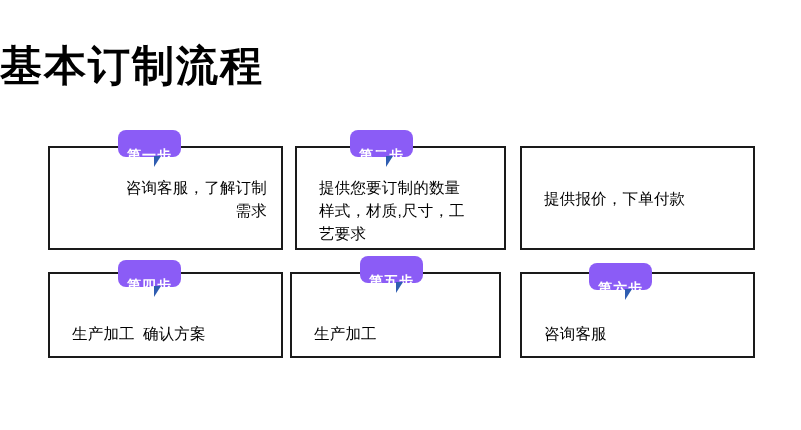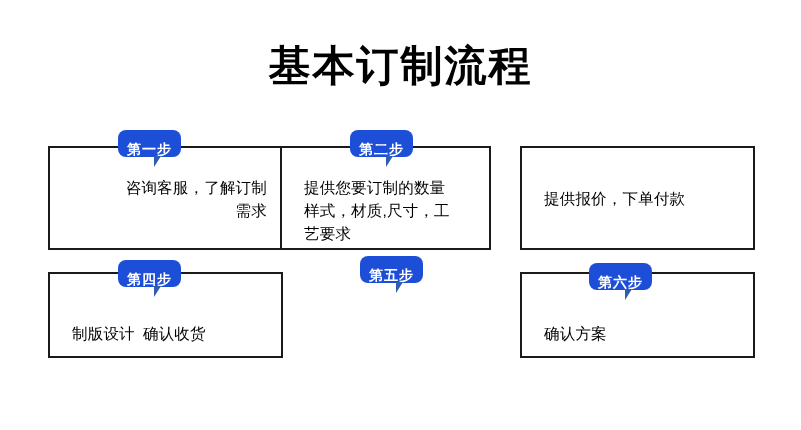--- a/index.html
+++ b/index.html
@@ -20,21 +20,21 @@
     background: #ffffff;
     overflow: hidden;
   }
 
   
   .page-title {
     position: absolute;
     left: 0;
     top: 40px;
     width: 801px;
-    text-align: center;
+    text-align: left;
     font-size: 42px;
     line-height: 52px;
     font-weight: 700;
     color: #000000;
     letter-spacing: 2px;
     white-space: nowrap;
   }
 
   
   .flow-grid {
@@ -78,23 +78,23 @@
     top: 48px;
     transform: none;
   }
 
   
   .step-badge {
     position: absolute;
     z-index: 5;
     box-sizing: border-box;
     height: 27px;
-    padding: 6px 9px;
+    padding: 12px 9px;
     border-radius: 8px;
-    background: #1d4ed8;
+    background: #8b5cf6;
     color: #ffffff;
     font-size: 14px;
     line-height: 27px;
     font-weight: 700;
     letter-spacing: 1px;
     text-align: center;
     white-space: nowrap;
   }
   .step-badge .tail {
     position: absolute;
@@ -119,49 +119,52 @@
 
     <div class="step-card row1" style="left:48px; top:146px; width:235px; height:104px;text-align:right;">
       <div class="step-body multi">咨询客服，了解订制
 需求</div>
     </div>
     <div class="step-badge" style="left:118px; top:130px;">
       <span>第一步</span>
       <span class="tail"></span>
     </div>
 
-    <div class="step-card row1" style="left:280px; top:146px; width:211px; height:104px;">
+    <div class="step-card row1" style="left:295px; top:146px; width:211px; height:104px;">
       <div class="step-body multi">提供您要订制的数量
 样式，材质,尺寸，工
 艺要求</div>
     </div>
     <div class="step-badge" style="left:350px; top:130px;">
       <span>第二步</span>
       <span class="tail"></span>
     </div>
 
     <div class="step-card row1" style="left:520px; top:146px; width:235px; height:104px;">
       <div class="step-body single">提供报价，下单付款</div>
     </div>
 
     <div class="step-card row2" style="left:48px; top:272px; width:235px; height:86px;">
-      <div class="step-body single">制版设计  确认收货</div>
+      <div class="step-body single">生产加工  确认方案</div>
     </div>
     <div class="step-badge" style="left:118px; top:260px;font-family:Liberation Serif, serif;">
       <span>第四步</span>
       <span class="tail"></span>
     </div>
 
+    <div class="step-card row2" style="left:290px; top:272px; width:211px; height:86px;">
+      <div class="step-body single">生产加工</div>
+    </div>
     <div class="step-badge" style="left:360px; top:256px;">
       <span>第五步</span>
       <span class="tail"></span>
     </div>
 
     <div class="step-card row2" style="left:520px; top:272px; width:235px; height:86px;">
-      <div class="step-body single">确认方案</div>
+      <div class="step-body single">咨询客服</div>
     </div>
     <div class="step-badge" style="left:589px; top:263px;">
       <span>第六步</span>
       <span class="tail"></span>
     </div>
 
   </div>
 </div>
 
 </body></html>

